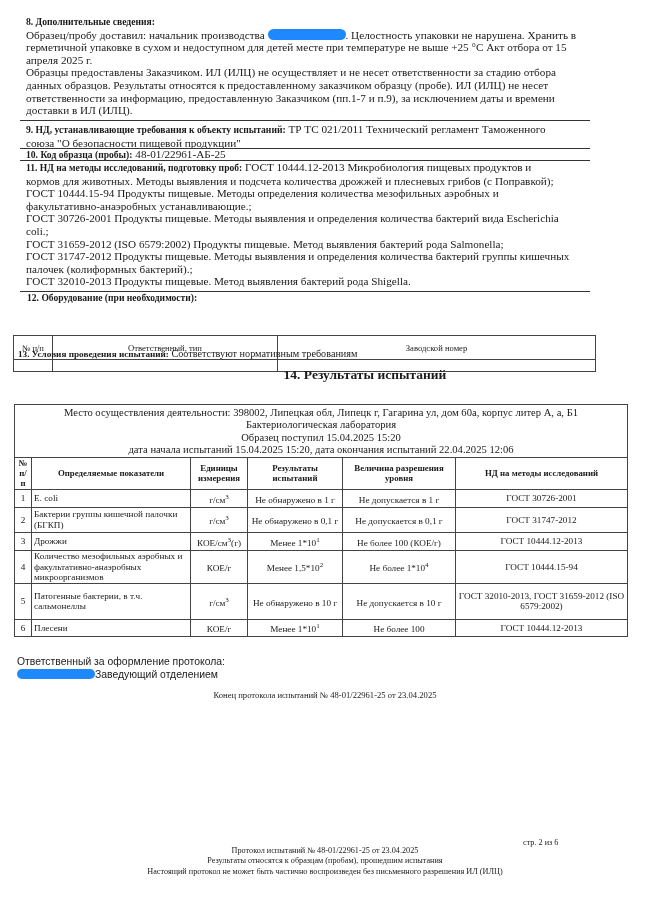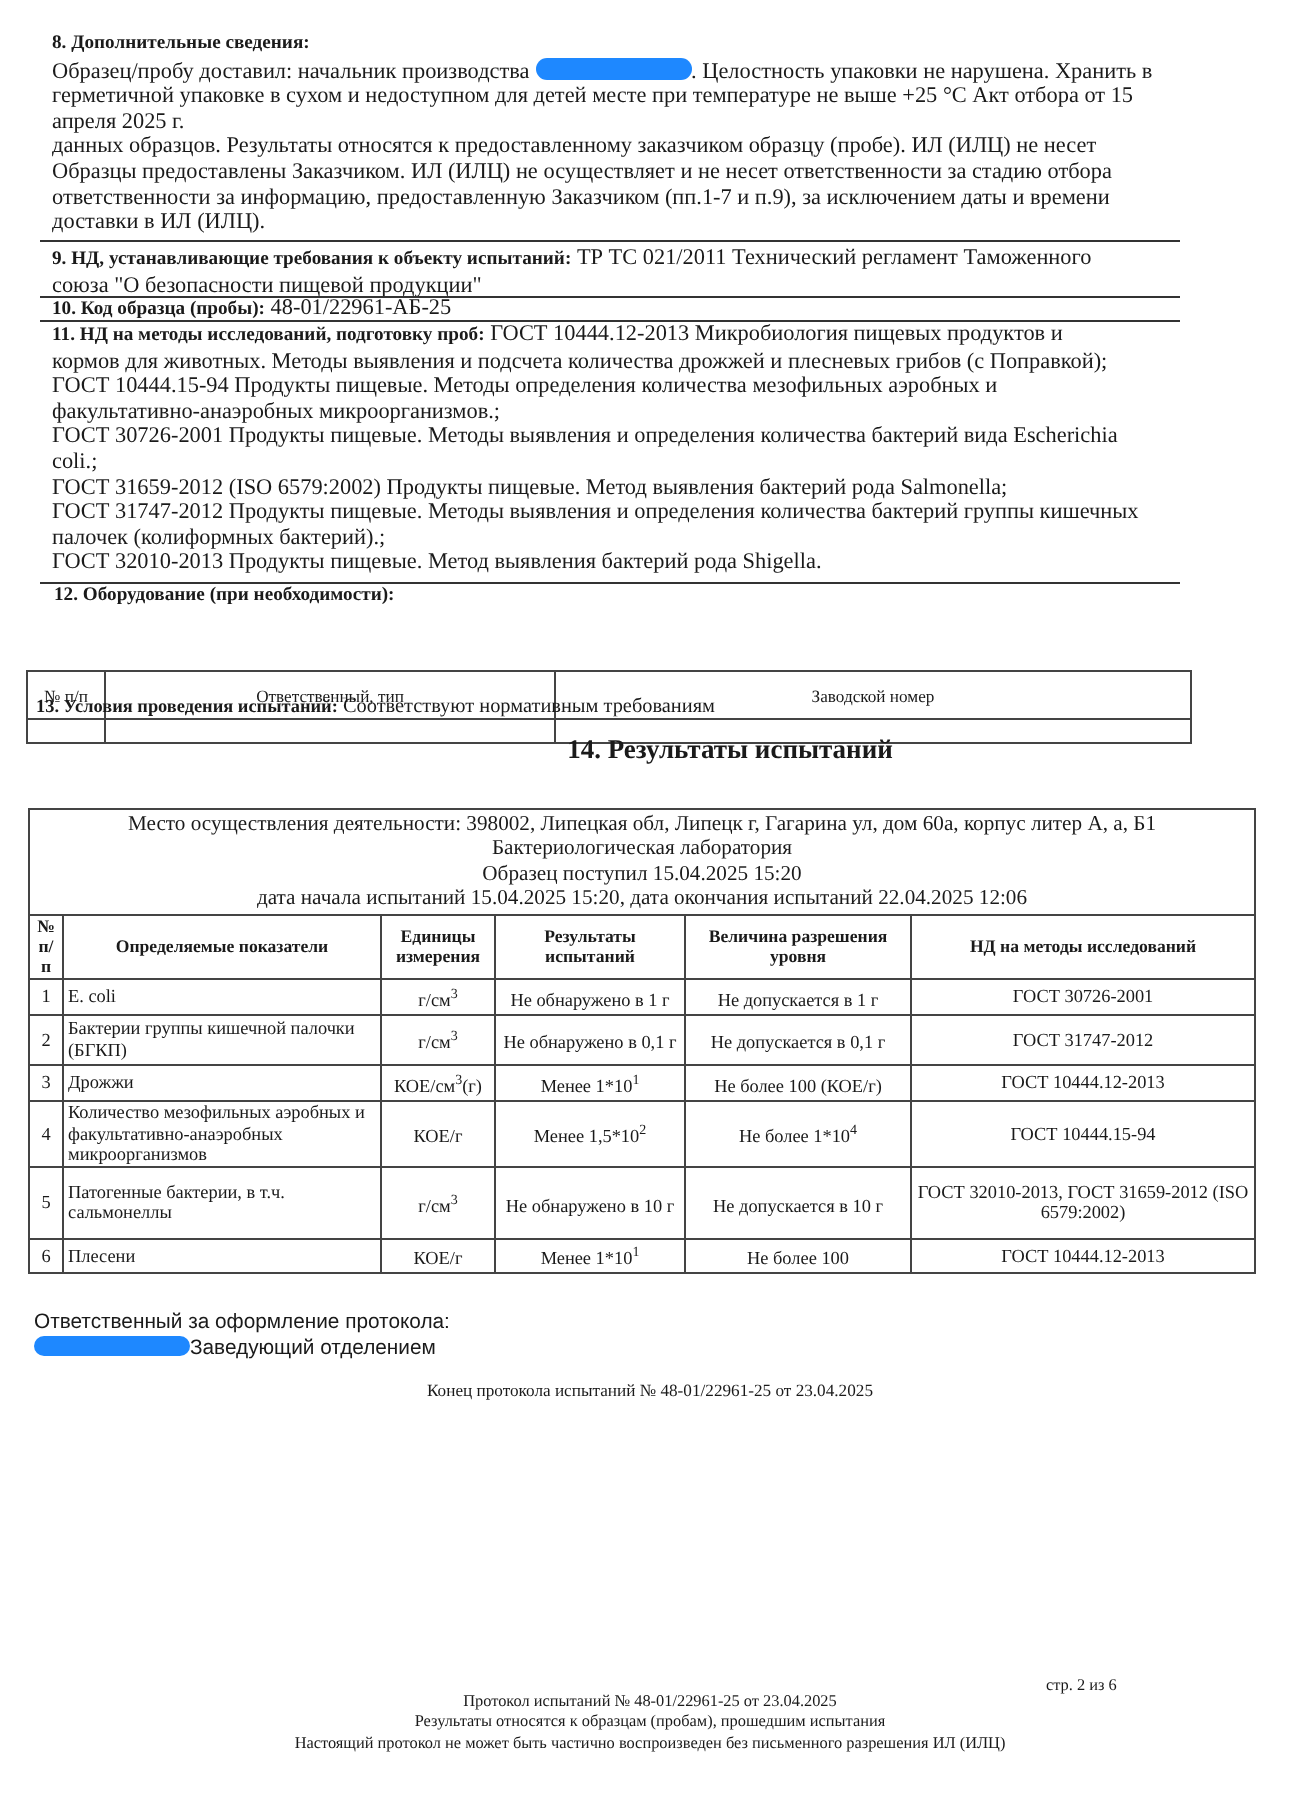--- a/index.html
+++ b/index.html
@@ -25,43 +25,43 @@
 <body>
 
 <div class="sec" style="top:15px;">
   <div><b>8. Дополнительные сведения:</b></div>
   <div>
     <span>Образец/пробу доставил: начальник производства</span>
     <span class="redact" style="width:78px;"></span><span>. Целостность упаковки не нарушена. Хранить в</span>
   </div>
   <div>герметичной упаковке в сухом и недоступном для детей месте при температуре не выше +25 °С  Акт отбора от 15</div>
   <div>апреля 2025 г.</div>
+  <div>Образцы предоставлены Заказчиком. ИЛ (ИЛЦ) не осуществляет и не несет ответственности за стадию отбора</div>
   <div>данных образцов. Результаты относятся к предоставленному заказчиком образцу (пробе). ИЛ (ИЛЦ) не несет</div>
-  <div>Образцы предоставлены Заказчиком. ИЛ (ИЛЦ) не осуществляет и не несет ответственности за стадию отбора</div>
   <div>ответственности за информацию, предоставленную Заказчиком (пп.1-7 и п.9), за исключением даты и времени</div>
   <div>доставки в ИЛ (ИЛЦ).</div>
 </div>
 <div class="rule" style="left:20px; top:120px; width:570px;"></div>
 
 <div class="sec" style="top:123px;">
   <div><b>9. НД, устанавливающие требования к объекту испытаний:</b> <span>ТР ТС 021/2011 Технический регламент Таможенного</span></div>
   <div>союза "О безопасности пищевой продукции"</div>
 </div>
 <div class="rule" style="left:20px; top:148px; width:570px;"></div>
 
 <div class="sec" style="top:148px;">
   <b>10. Код образца (пробы):</b> <span>48-01/22961-АБ-25</span>
 </div>
 <div class="rule" style="left:20px; top:160px; width:570px;"></div>
 
 <div class="sec" style="top:161px;">
   <div><b>11. НД на методы исследований, подготовку проб:</b> <span>ГОСТ 10444.12-2013 Микробиология пищевых продуктов и</span></div>
   <div>кормов для животных. Методы выявления и подсчета количества дрожжей и плесневых грибов (с Поправкой);</div>
   <div>ГОСТ 10444.15-94 Продукты пищевые. Методы определения количества мезофильных аэробных и</div>
-  <div>факультативно-анаэробных микроорганизмов.;</div>
+  <div>факультативно-анаэробных устанавливающие.;</div>
   <div>ГОСТ 30726-2001 Продукты пищевые. Методы выявления и определения количества бактерий вида Escherichia</div>
   <div>coli.;</div>
   <div>ГОСТ 31659-2012 (ISO 6579:2002) Продукты пищевые. Метод выявления бактерий рода Salmonella;</div>
   <div>ГОСТ 31747-2012 Продукты пищевые. Методы выявления и определения количества бактерий группы кишечных</div>
   <div>палочек (колиформных бактерий).;</div>
   <div>ГОСТ 32010-2013 Продукты пищевые. Метод выявления бактерий рода Shigella.</div>
 </div>
 <div class="rule" style="left:20px; top:291px; width:570px;"></div>
 
 <div class="abs bold" style="left:27px; top:292px;">12. Оборудование (при необходимости):</div>

